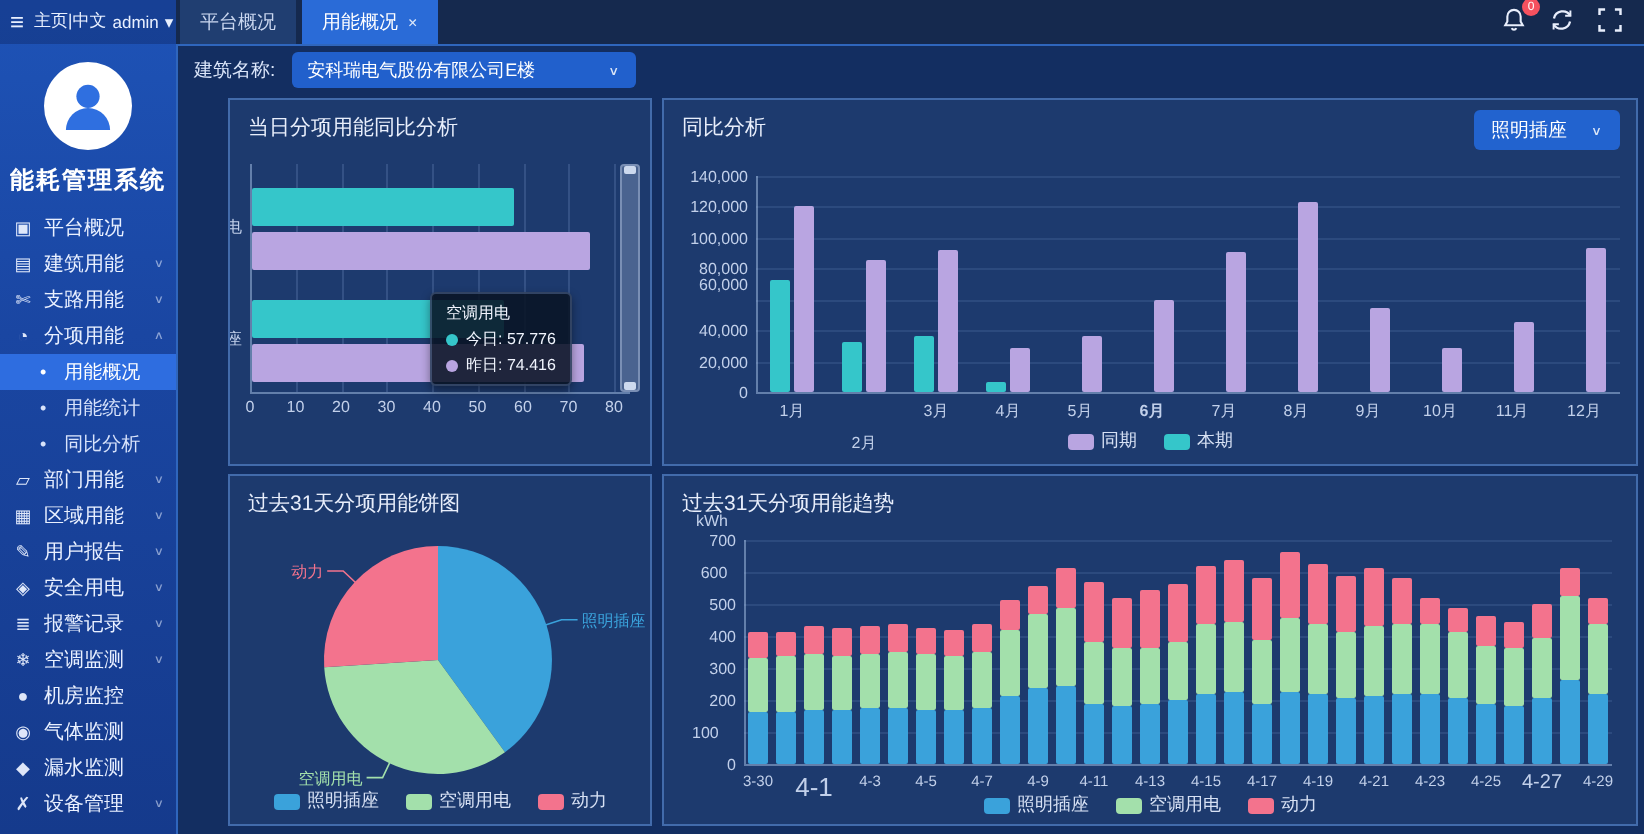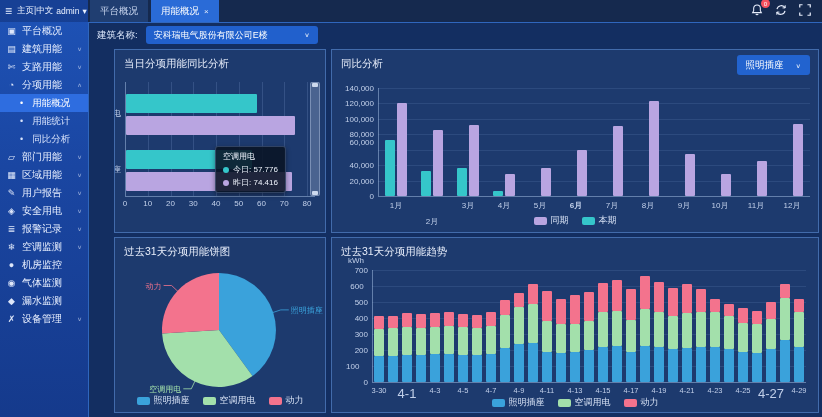--- a/index.html
+++ b/index.html
@@ -67,20 +67,29 @@
 <body>
 
 <div class="app">
 
   <aside class="sidebar">
     <div class="sb-top">
       <span class="burger">≡</span>
       <span>主页|中文</span>
       <span>admin</span>
       <span>▾</span>
+    </div>
+    <div class="logo">
+      <div class="avatar">
+        <svg viewBox="0 0 24 24" width="34" height="34">
+          <circle cx="12" cy="8.6" r="4.1" fill="#2f6fe0"></circle>
+          <path d="M4.2 20.5a7.8 7.8 0 0 1 15.6 0z" fill="#2f6fe0"></path>
+        </svg>
+      </div>
+      <div class="app-title">能耗管理系统</div>
     </div>
     <nav class="menu" id="menu">
         <div class="mi">
           <span class="ic">▣</span>
           <span class="lb">平台概况</span>
         </div>
         <div class="mi">
           <span class="ic">▤</span>
           <span class="lb">建筑用能</span>
           <span class="ch">∨</span>
@@ -451,21 +460,21 @@
             <div class="bar" style="left: 406px; top: 113.6px; width: 10px; height: 30.4px; background: rgb(58, 162, 219);"></div>
             <div class="bar" style="left: 406px; top: 84.8px; width: 10px; height: 28.8px; background: rgb(163, 224, 171);"></div>
             <div class="bar" style="left: 406px; top: 70.4px; width: 10px; height: 14.4px; background: rgb(243, 115, 141);"></div>
             <div class="tick" style="left: 397px; top: 148px; width: 28px; text-align: center; font-size: 7.5px;">4-25</div>
             <div class="bar" style="left: 420px; top: 114.88px; width: 10px; height: 29.12px; background: rgb(58, 162, 219);"></div>
             <div class="bar" style="left: 420px; top: 85.6px; width: 10px; height: 29.28px; background: rgb(163, 224, 171);"></div>
             <div class="bar" style="left: 420px; top: 72.8px; width: 10px; height: 12.8px; background: rgb(243, 115, 141);"></div>
             <div class="bar" style="left: 434px; top: 110.72px; width: 10px; height: 33.28px; background: rgb(58, 162, 219);"></div>
             <div class="bar" style="left: 434px; top: 80.8px; width: 10px; height: 29.92px; background: rgb(163, 224, 171);"></div>
             <div class="bar" style="left: 434px; top: 64px; width: 10px; height: 16.8px; background: rgb(243, 115, 141);"></div>
-            <div class="tick" style="left: 425px; top: 148px; width: 28px; text-align: center; font-size: 13px;">4-27</div>
+            <div class="tick" style="left: 425px; top: 148px; width: 28px; text-align: center; font-size: 10px;">4-27</div>
             <div class="bar" style="left: 448px; top: 102.08px; width: 10px; height: 41.92px; background: rgb(58, 162, 219);"></div>
             <div class="bar" style="left: 448px; top: 60px; width: 10px; height: 42.08px; background: rgb(163, 224, 171);"></div>
             <div class="bar" style="left: 448px; top: 46.4px; width: 10px; height: 13.6px; background: rgb(243, 115, 141);"></div>
             <div class="bar" style="left: 462px; top: 108.8px; width: 10px; height: 35.2px; background: rgb(58, 162, 219);"></div>
             <div class="bar" style="left: 462px; top: 73.6px; width: 10px; height: 35.2px; background: rgb(163, 224, 171);"></div>
             <div class="bar" style="left: 462px; top: 60.8px; width: 10px; height: 12.8px; background: rgb(243, 115, 141);"></div>
             <div class="tick" style="left: 453px; top: 148px; width: 28px; text-align: center; font-size: 7.5px;">4-29</div>
             <div class="legend" style="top: 158px;">
               <div class="li">
                 <span class="sw" style="background: rgb(58, 162, 219);"></span>

